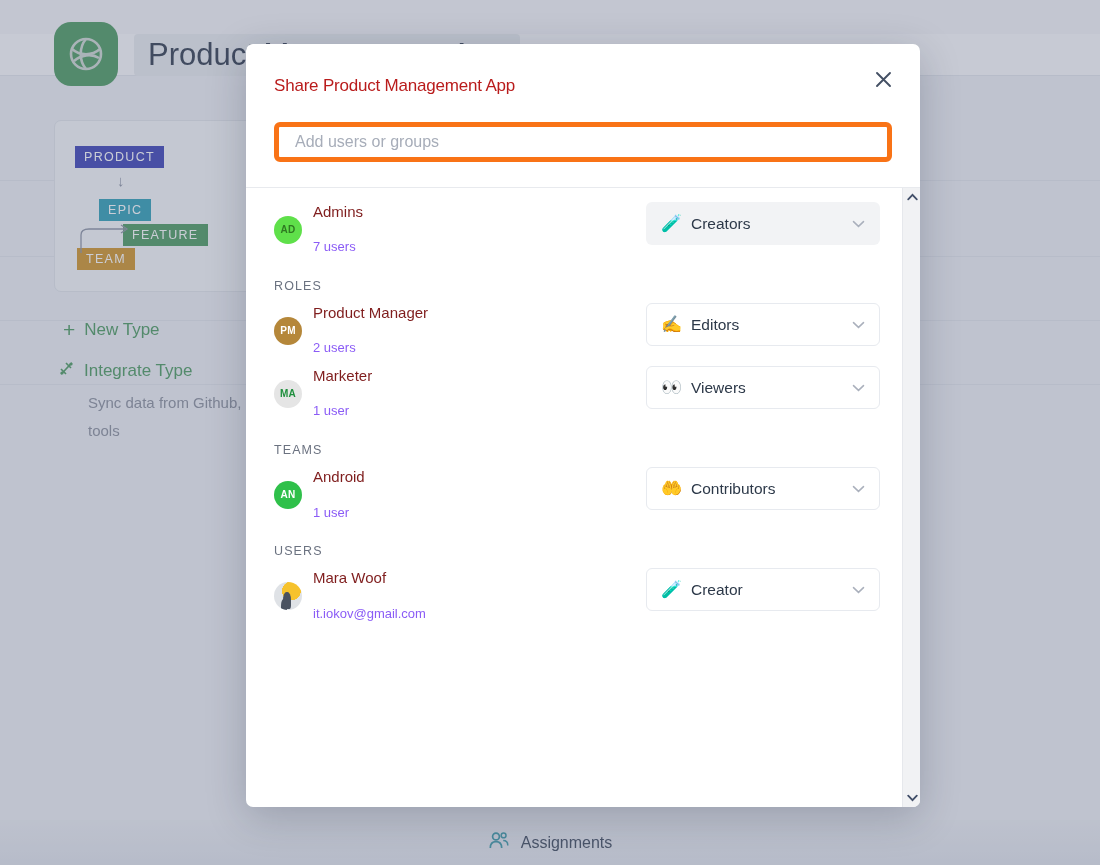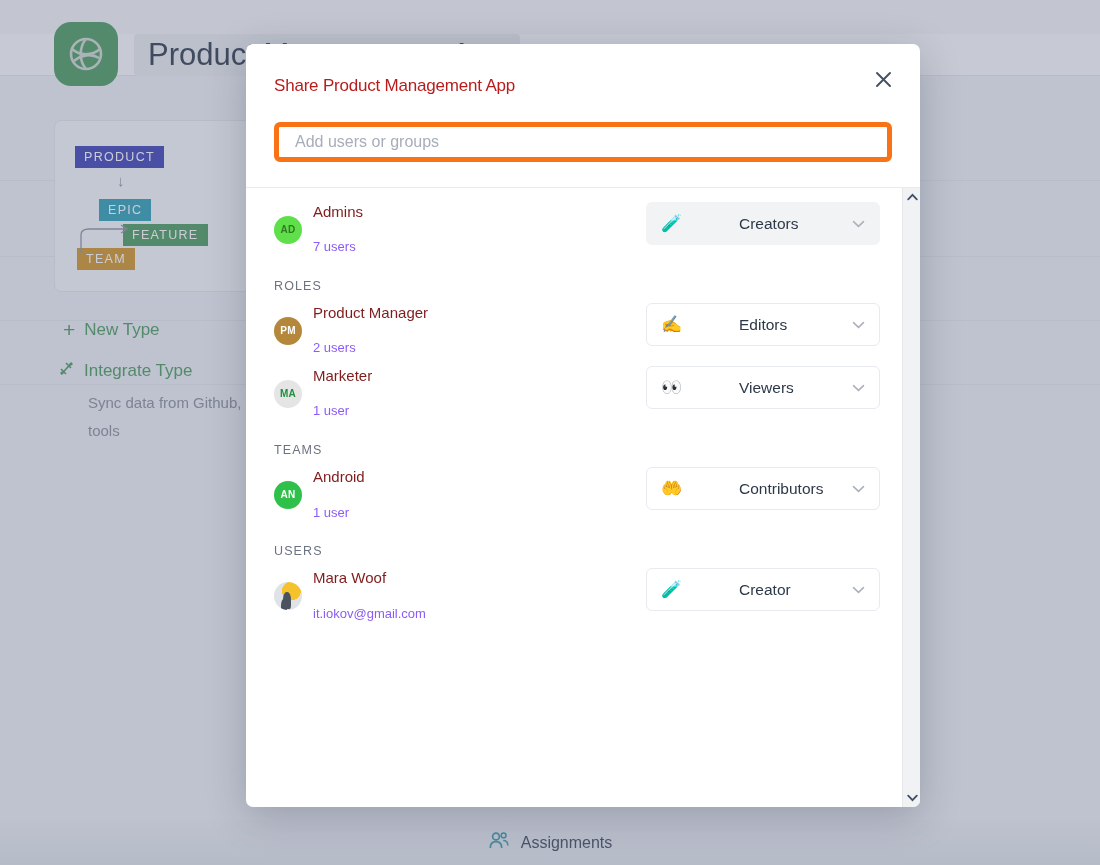--- a/index.html
+++ b/index.html
@@ -156,21 +156,21 @@
     width: 234px; height: 43px; border-radius: 6px;
     display: flex; align-items: center; gap: 10px;
     padding: 0 14px; cursor: pointer;
     border: 1px solid #e7eaef; background: #ffffff;
     font-size: 15.5px; color: #2d3949;
     font-family: "Liberation Sans", sans-serif;
     flex: 0 0 auto;
   }
   .perm-btn.hovered { background: #f2f3f5; border-color: transparent; }
   .perm-emoji { font-size: 17px; line-height: 1; width: 20px; text-align: center; }
-  .perm-label { flex: 1 1 auto; text-align: left; margin-left: 48px; }
+  .perm-label { flex: 1 1 auto; text-align: left; }
   .chev { color: #aab0bc; font-size: 12px; line-height: 1; }
 
   
   .sb-track {
     position: absolute; right: 0; top: 0; width: 18px; height: 100%;
     background: #f1f2f4; border-left: 1px solid #e6e8ec;
   }
   .sb-arrow {
     position: absolute; left: 0; width: 18px; height: 18px;
     display: flex; align-items: center; justify-content: center;

